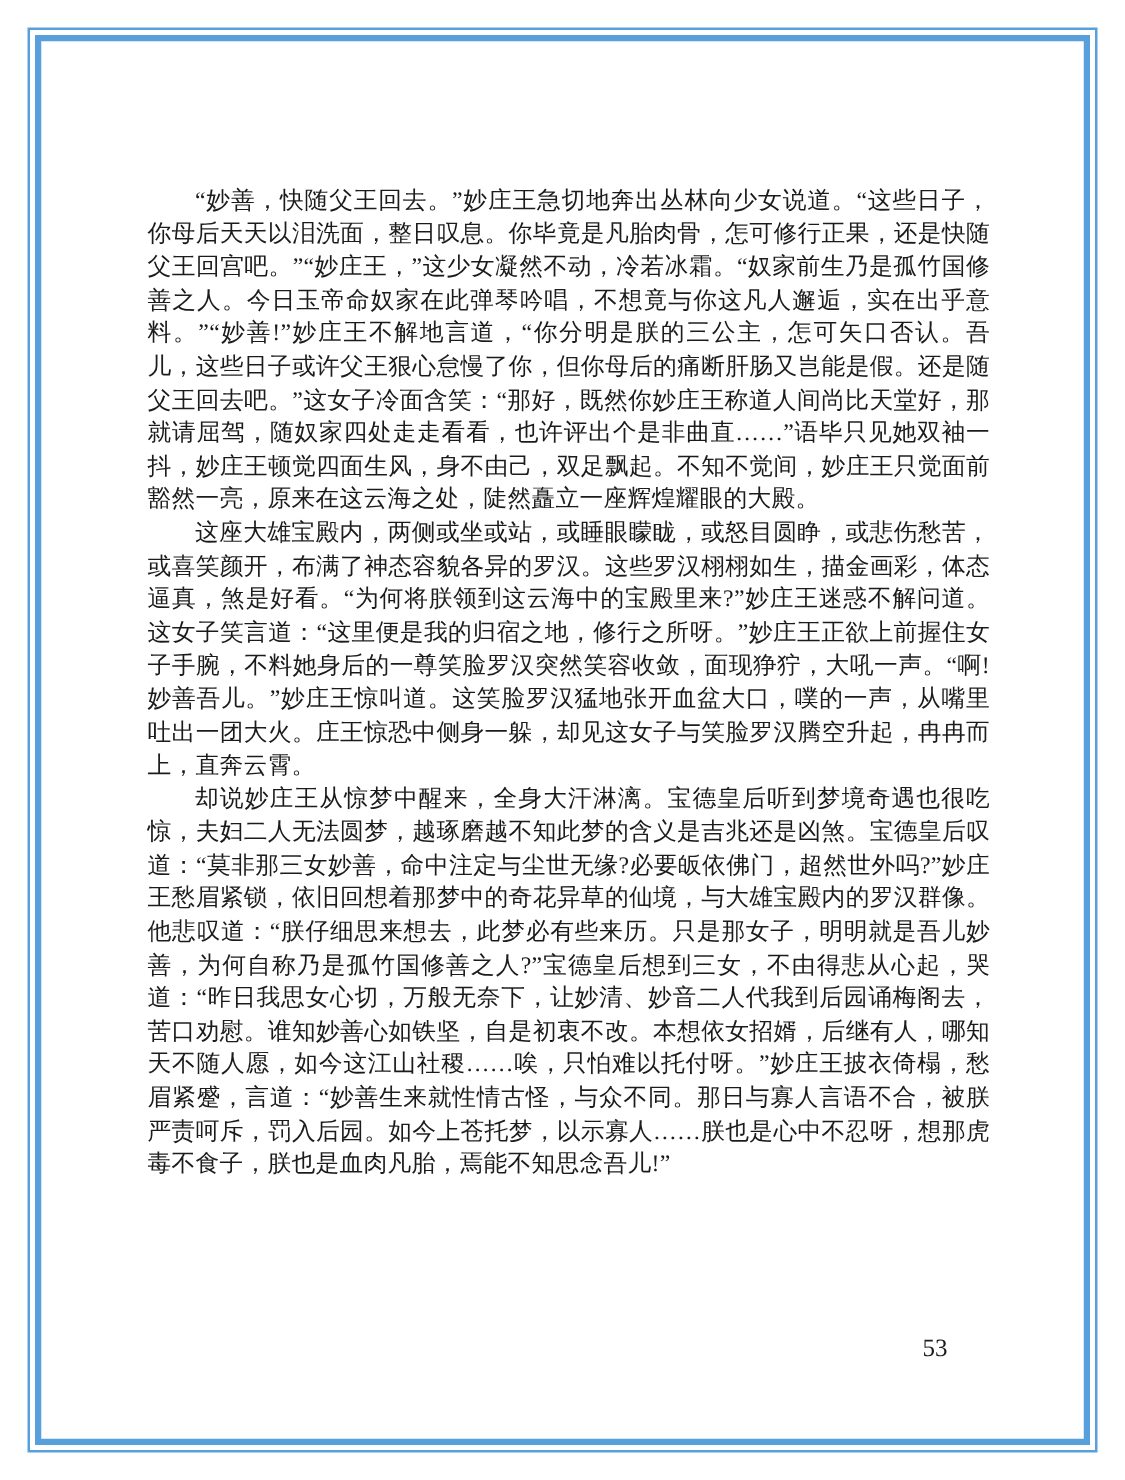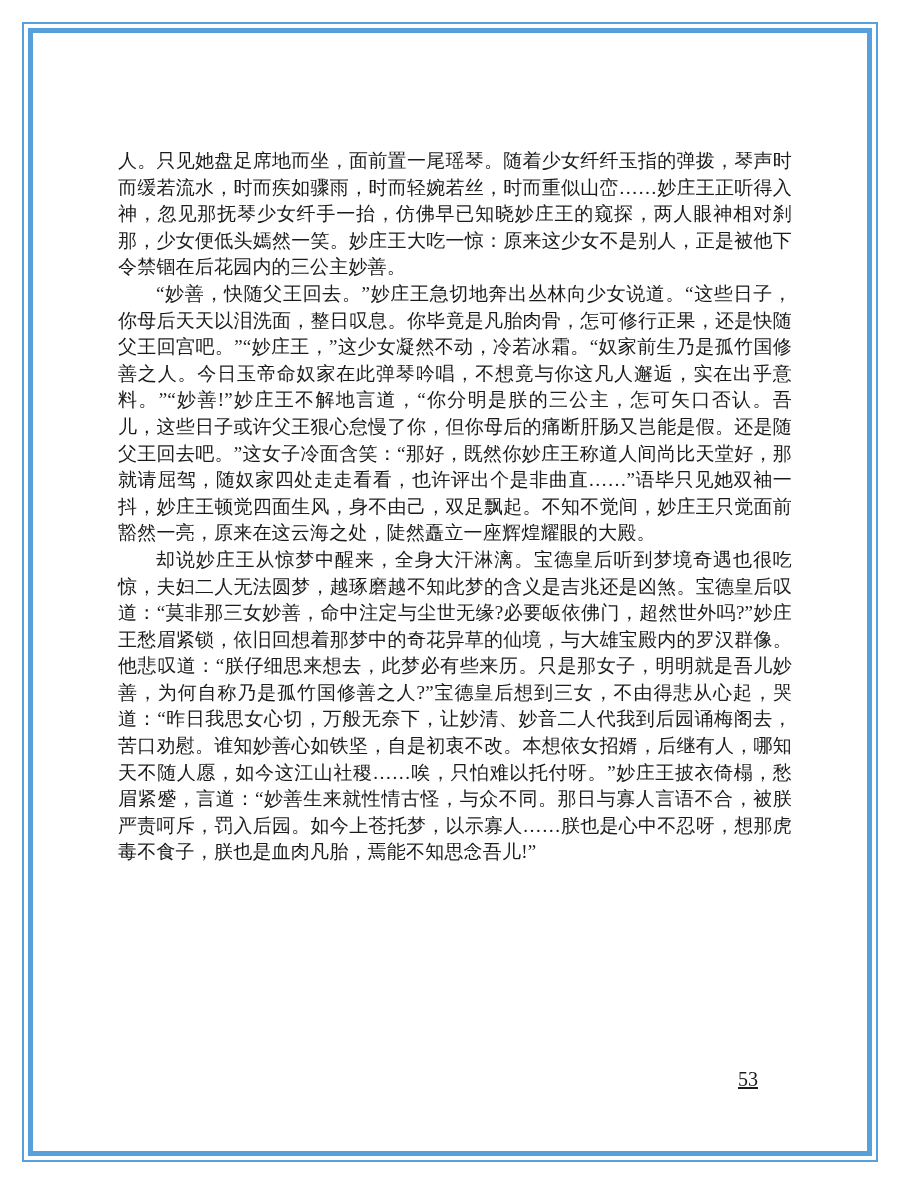--- a/index.html
+++ b/index.html
@@ -47,30 +47,29 @@
   }
   .page-number {
     position: absolute;
     left: 728px;
     top: 1068px;
     width: 40px;
     text-align: center;
     font-size: 20px;
     color: var(--text-color, #1b1b1b);
     font-family: "Liberation Serif", serif;
-    text-decoration: underline;
   }
 </style>
 </head>
 <body>
 
 <div class="page">
   <div class="border-outer"></div>
   <div class="border-inner"></div>
 
   <div class="text-block">
-    <p class="para no-indent">人。只见她盘足席地而坐，面前置一尾瑶琴。随着少女纤纤玉指的弹拨，琴声时而缓若流水，时而疾如骤雨，时而轻婉若丝，时而重似山峦……妙庄王正听得入神，忽见那抚琴少女纤手一抬，仿佛早已知晓妙庄王的窥探，两人眼神相对刹那，少女便低头嫣然一笑。妙庄王大吃一惊：原来这少女不是别人，正是被他下令禁锢在后花园内的三公主妙善。</p>
     <p class="para">“妙善，快随父王回去。”妙庄王急切地奔出丛林向少女说道。“这些日子，你母后天天以泪洗面，整日叹息。你毕竟是凡胎肉骨，怎可修行正果，还是快随父王回宫吧。”“妙庄王，”这少女凝然不动，冷若冰霜。“奴家前生乃是孤竹国修善之人。今日玉帝命奴家在此弹琴吟唱，不想竟与你这凡人邂逅，实在出乎意料。”“妙善!”妙庄王不解地言道，“你分明是朕的三公主，怎可矢口否认。吾儿，这些日子或许父王狠心怠慢了你，但你母后的痛断肝肠又岂能是假。还是随父王回去吧。”这女子冷面含笑：“那好，既然你妙庄王称道人间尚比天堂好，那就请屈驾，随奴家四处走走看看，也许评出个是非曲直……”语毕只见她双袖一抖，妙庄王顿觉四面生风，身不由己，双足飘起。不知不觉间，妙庄王只觉面前豁然一亮，原来在这云海之处，陡然矗立一座辉煌耀眼的大殿。</p>
+    <p class="para">这座大雄宝殿内，两侧或坐或站，或睡眼矇眬，或怒目圆睁，或悲伤愁苦，或喜笑颜开，布满了神态容貌各异的罗汉。这些罗汉栩栩如生，描金画彩，体态逼真，煞是好看。“为何将朕领到这云海中的宝殿里来?”妙庄王迷惑不解问道。这女子笑言道：“这里便是我的归宿之地，修行之所呀。”妙庄王正欲上前握住女子手腕，不料她身后的一尊笑脸罗汉突然笑容收敛，面现狰狞，大吼一声。“啊!妙善吾儿。”妙庄王惊叫道。这笑脸罗汉猛地张开血盆大口，噗的一声，从嘴里吐出一团大火。庄王惊恐中侧身一躲，却见这女子与笑脸罗汉腾空升起，冉冉而上，直奔云霄。</p>
     <p class="para">却说妙庄王从惊梦中醒来，全身大汗淋漓。宝德皇后听到梦境奇遇也很吃惊，夫妇二人无法圆梦，越琢磨越不知此梦的含义是吉兆还是凶煞。宝德皇后叹道：“莫非那三女妙善，命中注定与尘世无缘?必要皈依佛门，超然世外吗?”妙庄王愁眉紧锁，依旧回想着那梦中的奇花异草的仙境，与大雄宝殿内的罗汉群像。他悲叹道：“朕仔细思来想去，此梦必有些来历。只是那女子，明明就是吾儿妙善，为何自称乃是孤竹国修善之人?”宝德皇后想到三女，不由得悲从心起，哭道：“昨日我思女心切，万般无奈下，让妙清、妙音二人代我到后园诵梅阁去，苦口劝慰。谁知妙善心如铁坚，自是初衷不改。本想依女招婿，后继有人，哪知天不随人愿，如今这江山社稷……唉，只怕难以托付呀。”妙庄王披衣倚榻，愁眉紧蹙，言道：“妙善生来就性情古怪，与众不同。那日与寡人言语不合，被朕严责呵斥，罚入后园。如今上苍托梦，以示寡人……朕也是心中不忍呀，想那虎毒不食子，朕也是血肉凡胎，焉能不知思念吾儿!”</p>
   </div>
 
   <div class="page-number">53</div>
 </div>
 
 </body></html>

